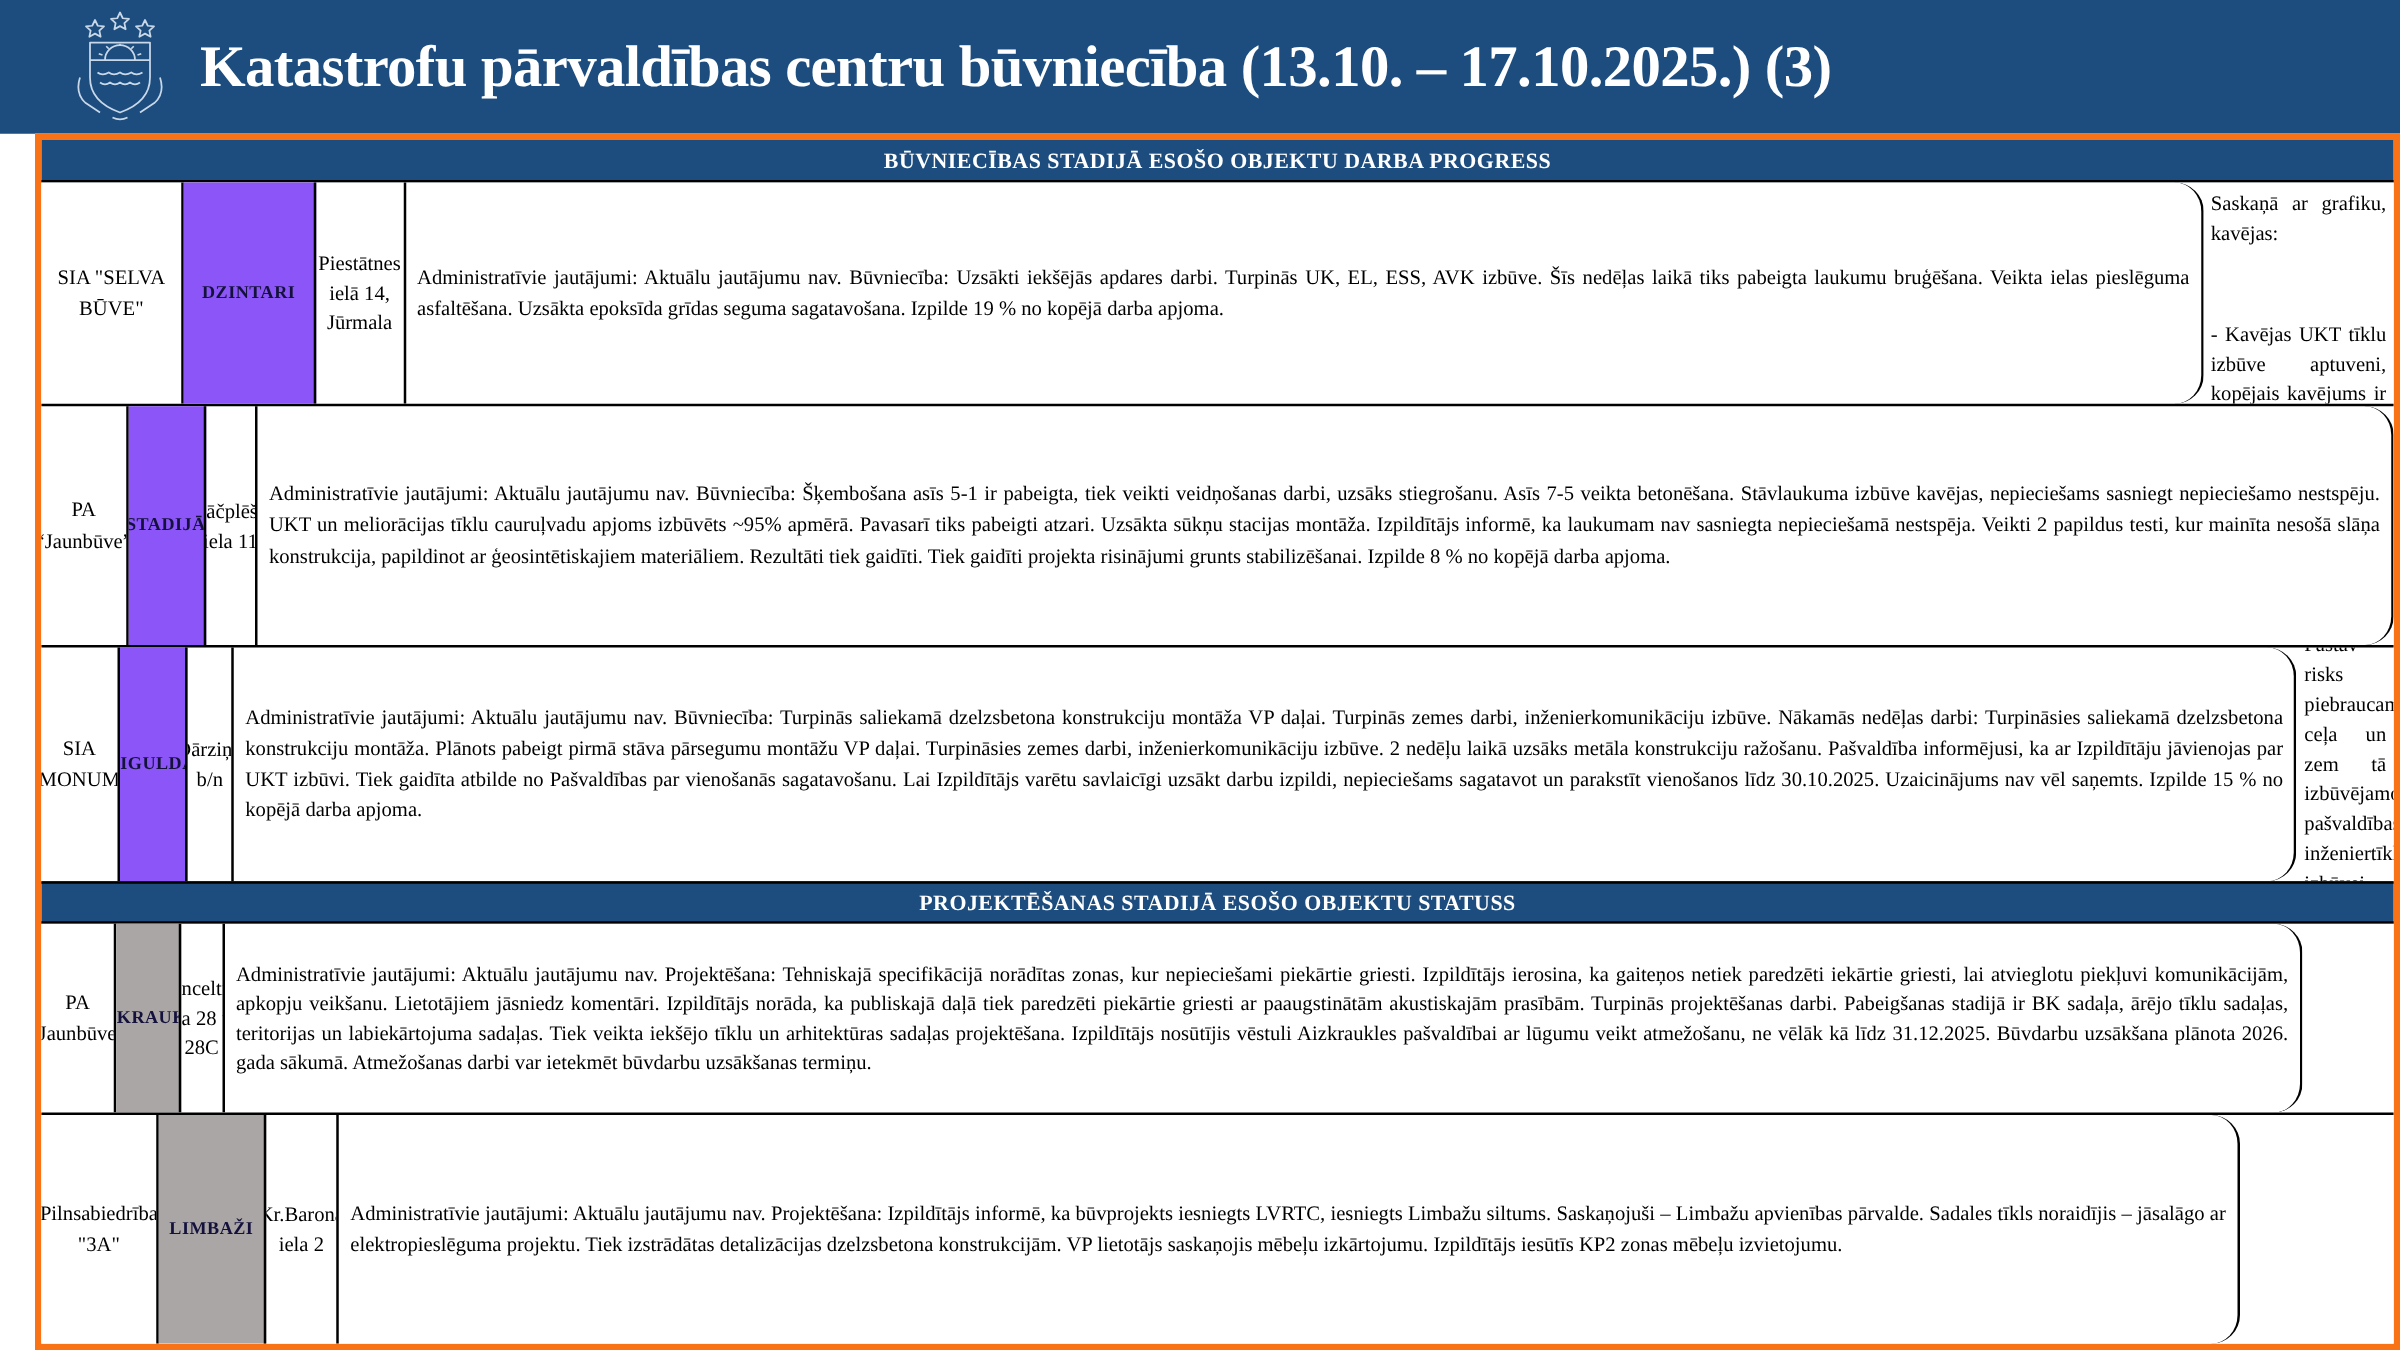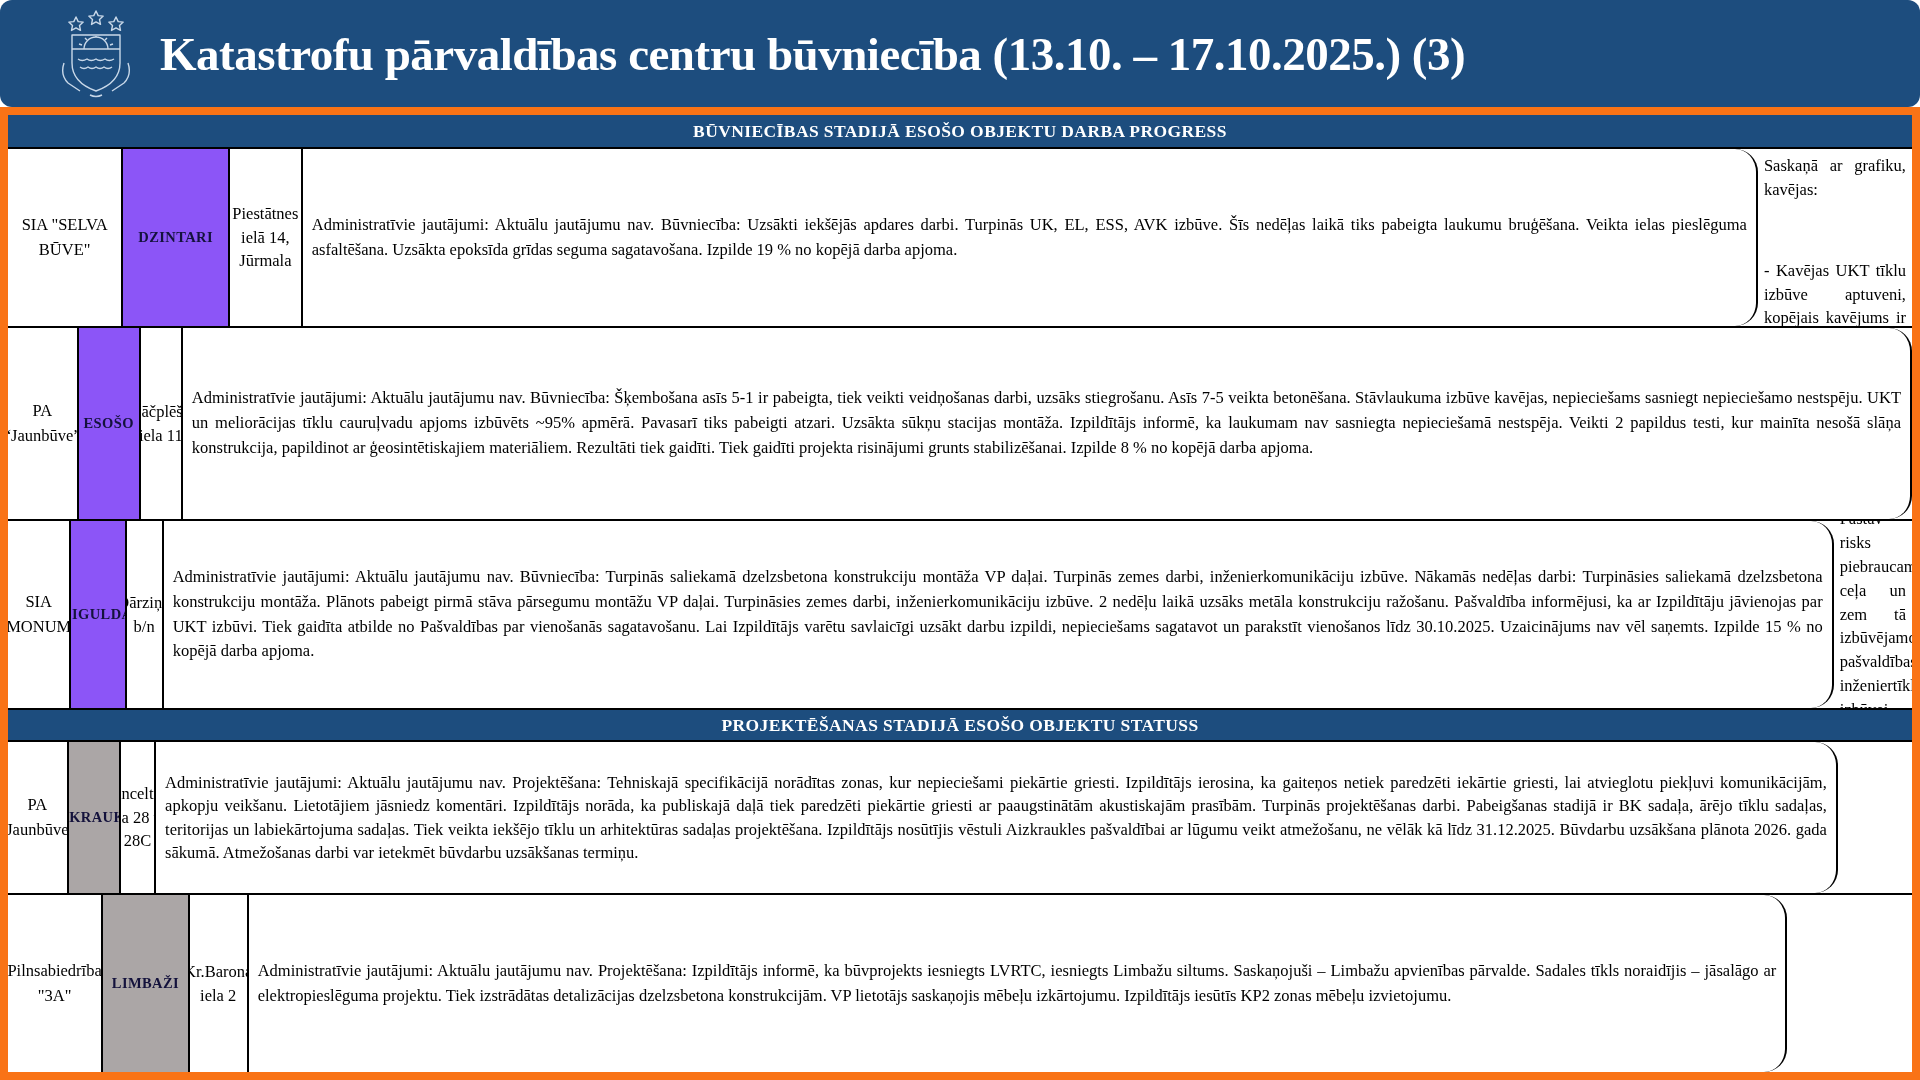--- a/index.html
+++ b/index.html
@@ -3,30 +3,30 @@
 <meta charset="utf-8">
 <style>
   html,body{margin:0;padding:0;}
   body{
     width:1920px;height:1080px;overflow:hidden;background:#ffffff;
     font-family:"Liberation Serif","DejaVu Serif",serif;color:#000;
   }
   
   .header{
     height:107px;background:var(--navy,#1d4d7e);
-    display:flex;align-items:center;gap:24px;padding-left:56px;box-sizing:border-box;border-radius:12px;
+    display:flex;align-items:center;gap:24px;padding-left:56px;box-sizing:border-box;
   }
   .logo{flex:0 0 auto;opacity:.9;}
   .title{
     color:#fff;font-size:47px;font-weight:bold;letter-spacing:-0.5px;white-space:nowrap;
   }
   
   .table{
-    height:973px;box-sizing:border-box;border:8px solid #f97316;
-    display:flex;flex-direction:column;overflow:hidden;background:#fff;
+    height:973px;box-sizing:border-box;border:5px solid #f97316;
+    display:flex;flex-direction:column;overflow:hidden;background:#fff;margin-left:28px;
   }
   .section-bar{
     flex:0 0 34px;background:var(--navy,#1d4d7e);color:#fff;
     display:flex;align-items:center;justify-content:center;
     font-weight:bold;font-size:17.5px;letter-spacing:.4px;
     border-bottom:2.5px solid #000;box-sizing:border-box;
   }
   .row + .section-bar{border-top:2.5px solid #000;}
   .row{display:flex;flex:0 0 auto;background:#fff;box-sizing:border-box;}
   .row + .row{border-top:2px solid #000;}
@@ -107,21 +107,21 @@
       <div class="cell c-notes">
         <p>Saskaņā ar grafiku, kavējas:</p>
         <p>- Kavējas UKT tīklu izbūve aptuveni, kopējais kavējums ir aptuveni 2 nedēļas no grafika.</p>
       </div>
     </div>
     <div class="row row-0-1">
       <div class="cell c-company">
         <span>PA “Jaunbūve”</span>
       </div>
       <div class="cell c-city loc-purple">
-        <span>ESOŠO</span>
+        <span>STADIJĀ</span>
       </div>
       <div class="cell c-address">
         <span>Lāčplēša iela 11</span>
       </div>
       <div class="cell c-desc">
         <p>Administratīvie jautājumi: Aktuālu jautājumu nav. Būvniecība: Šķembošana asīs 5-1 ir pabeigta, tiek veikti veidņošanas darbi, uzsāks stiegrošanu. Asīs 7-5 veikta betonēšana. Stāvlaukuma izbūve kavējas, nepieciešams sasniegt nepieciešamo nestspēju. UKT un meliorācijas tīklu cauruļvadu apjoms izbūvēts ~95% apmērā. Pavasarī tiks pabeigti atzari. Uzsākta sūkņu stacijas montāža. Izpildītājs informē, ka laukumam nav sasniegta nepieciešamā nestspēja. Veikti 2 papildus testi, kur mainīta nesošā slāņa konstrukcija, papildinot ar ģeosintētiskajiem materiāliem. Rezultāti tiek gaidīti. Tiek gaidīti projekta risinājumi grunts stabilizēšanai. Izpilde 8 % no kopējā darba apjoma.</p>
       </div>
     </div>
     <div class="row row-0-2">
       <div class="cell c-company">

